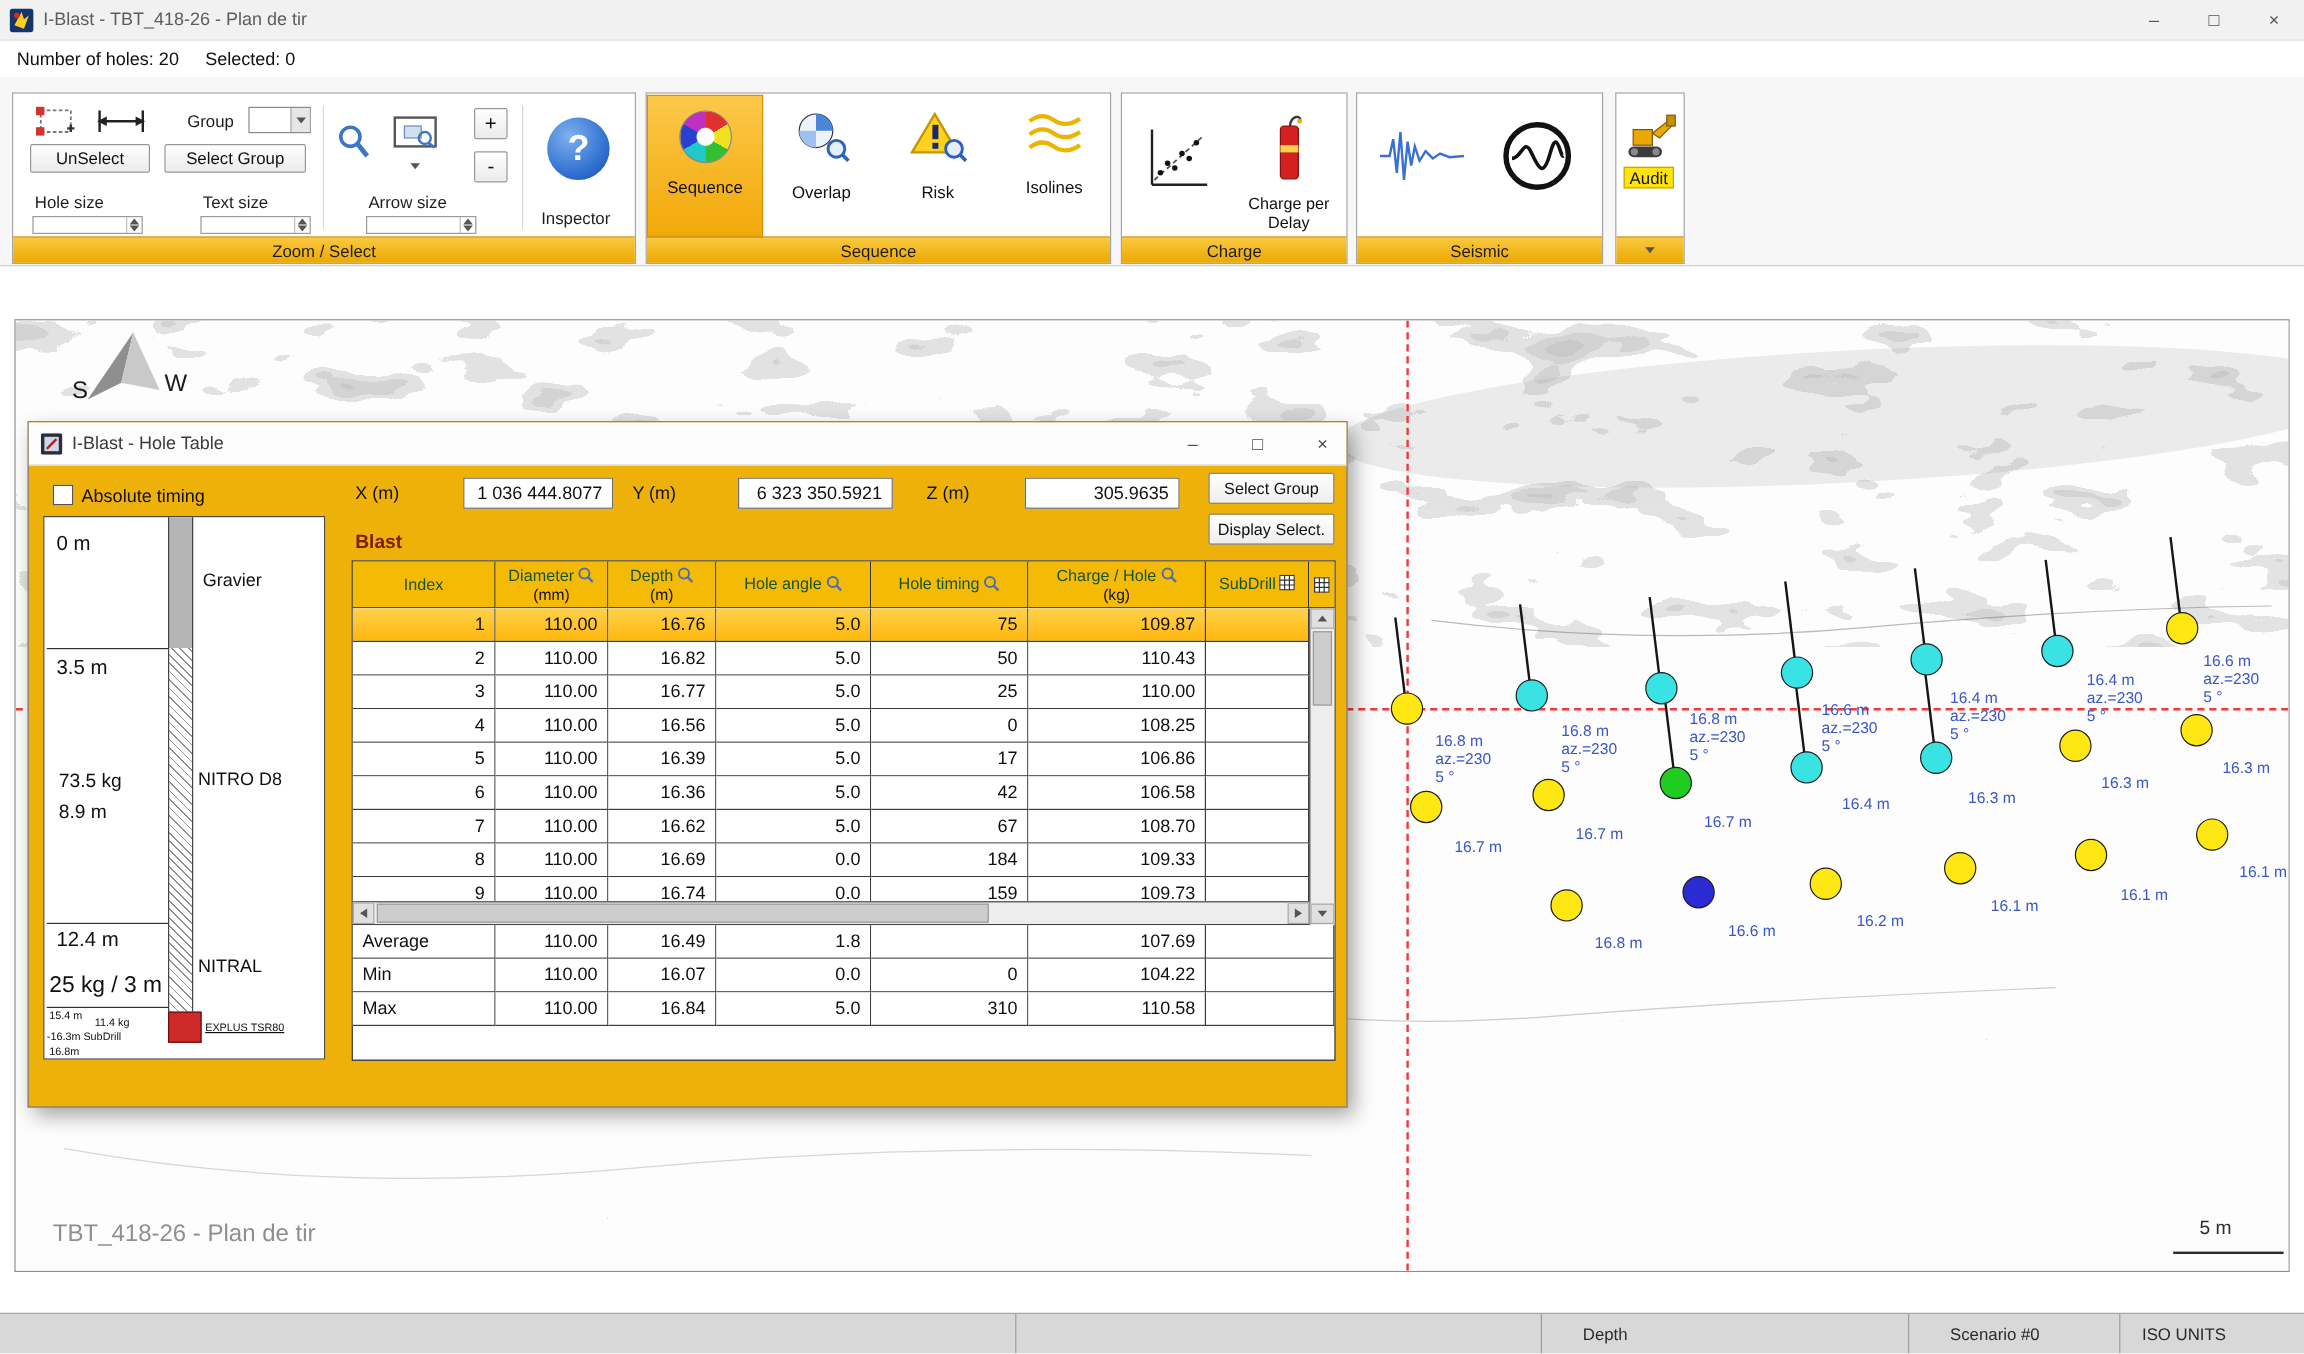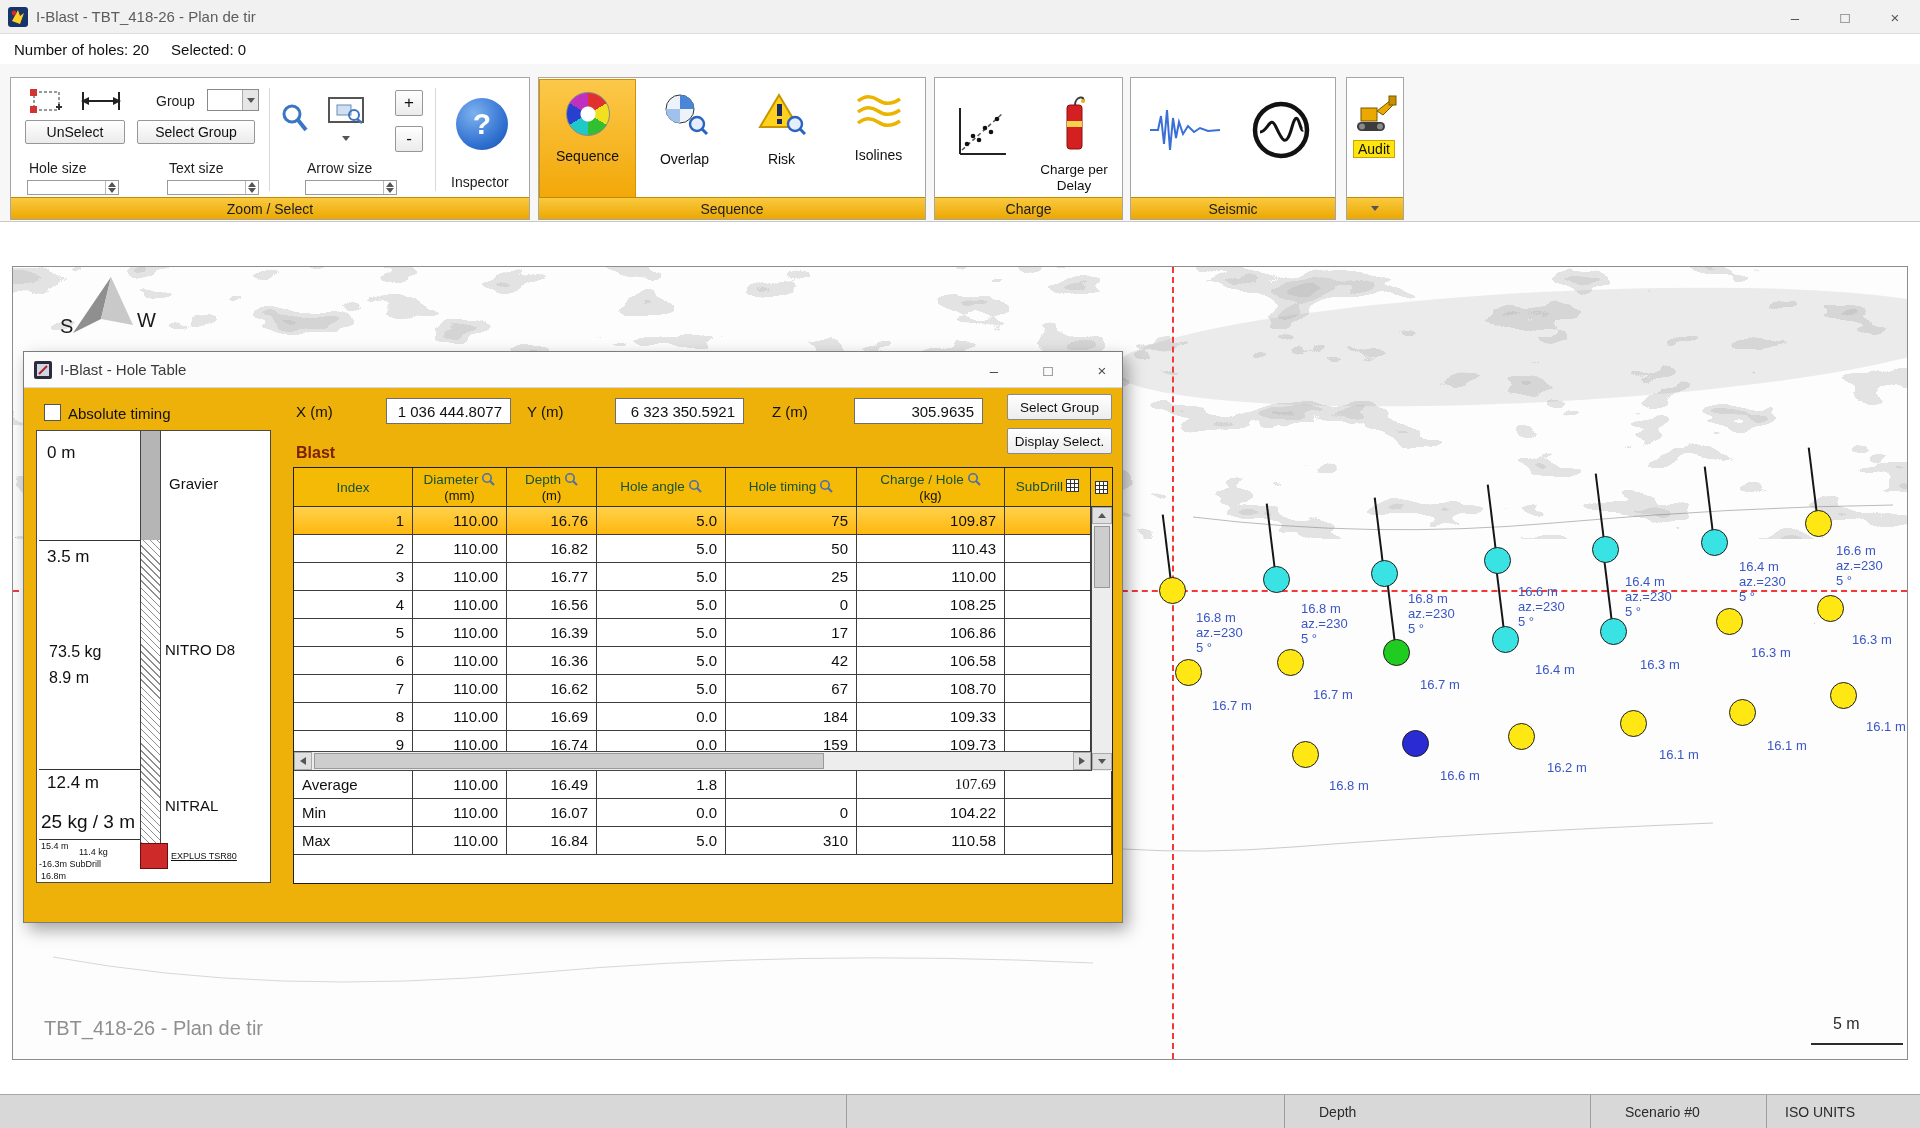--- a/index.html
+++ b/index.html
@@ -667,21 +667,21 @@
             <div class="tri-right"></div>
           </div>
       </div>
       <div id="tsummary">
           <div class="tr">
             <div class="td lbl" style="width: 119px;">Average</div>
             <div class="td" style="width: 94px;">110.00</div>
             <div class="td" style="width: 90px;">16.49</div>
             <div class="td" style="width: 129px;">1.8</div>
             <div class="td" style="width: 131px;"></div>
-            <div class="td" style="width: 148px; font-family: Liberation Serif, serif;">107.69</div>
+            <div class="td" style="width: 148px;">107.69</div>
             <div class="td" style="width: 107px;"></div>
           </div>
           <div class="tr">
             <div class="td lbl" style="width: 119px;">Min</div>
             <div class="td" style="width: 94px;">110.00</div>
             <div class="td" style="width: 90px;">16.07</div>
             <div class="td" style="width: 129px;">0.0</div>
             <div class="td" style="width: 131px;">0</div>
             <div class="td" style="width: 148px;">104.22</div>
             <div class="td" style="width: 107px;"></div>

